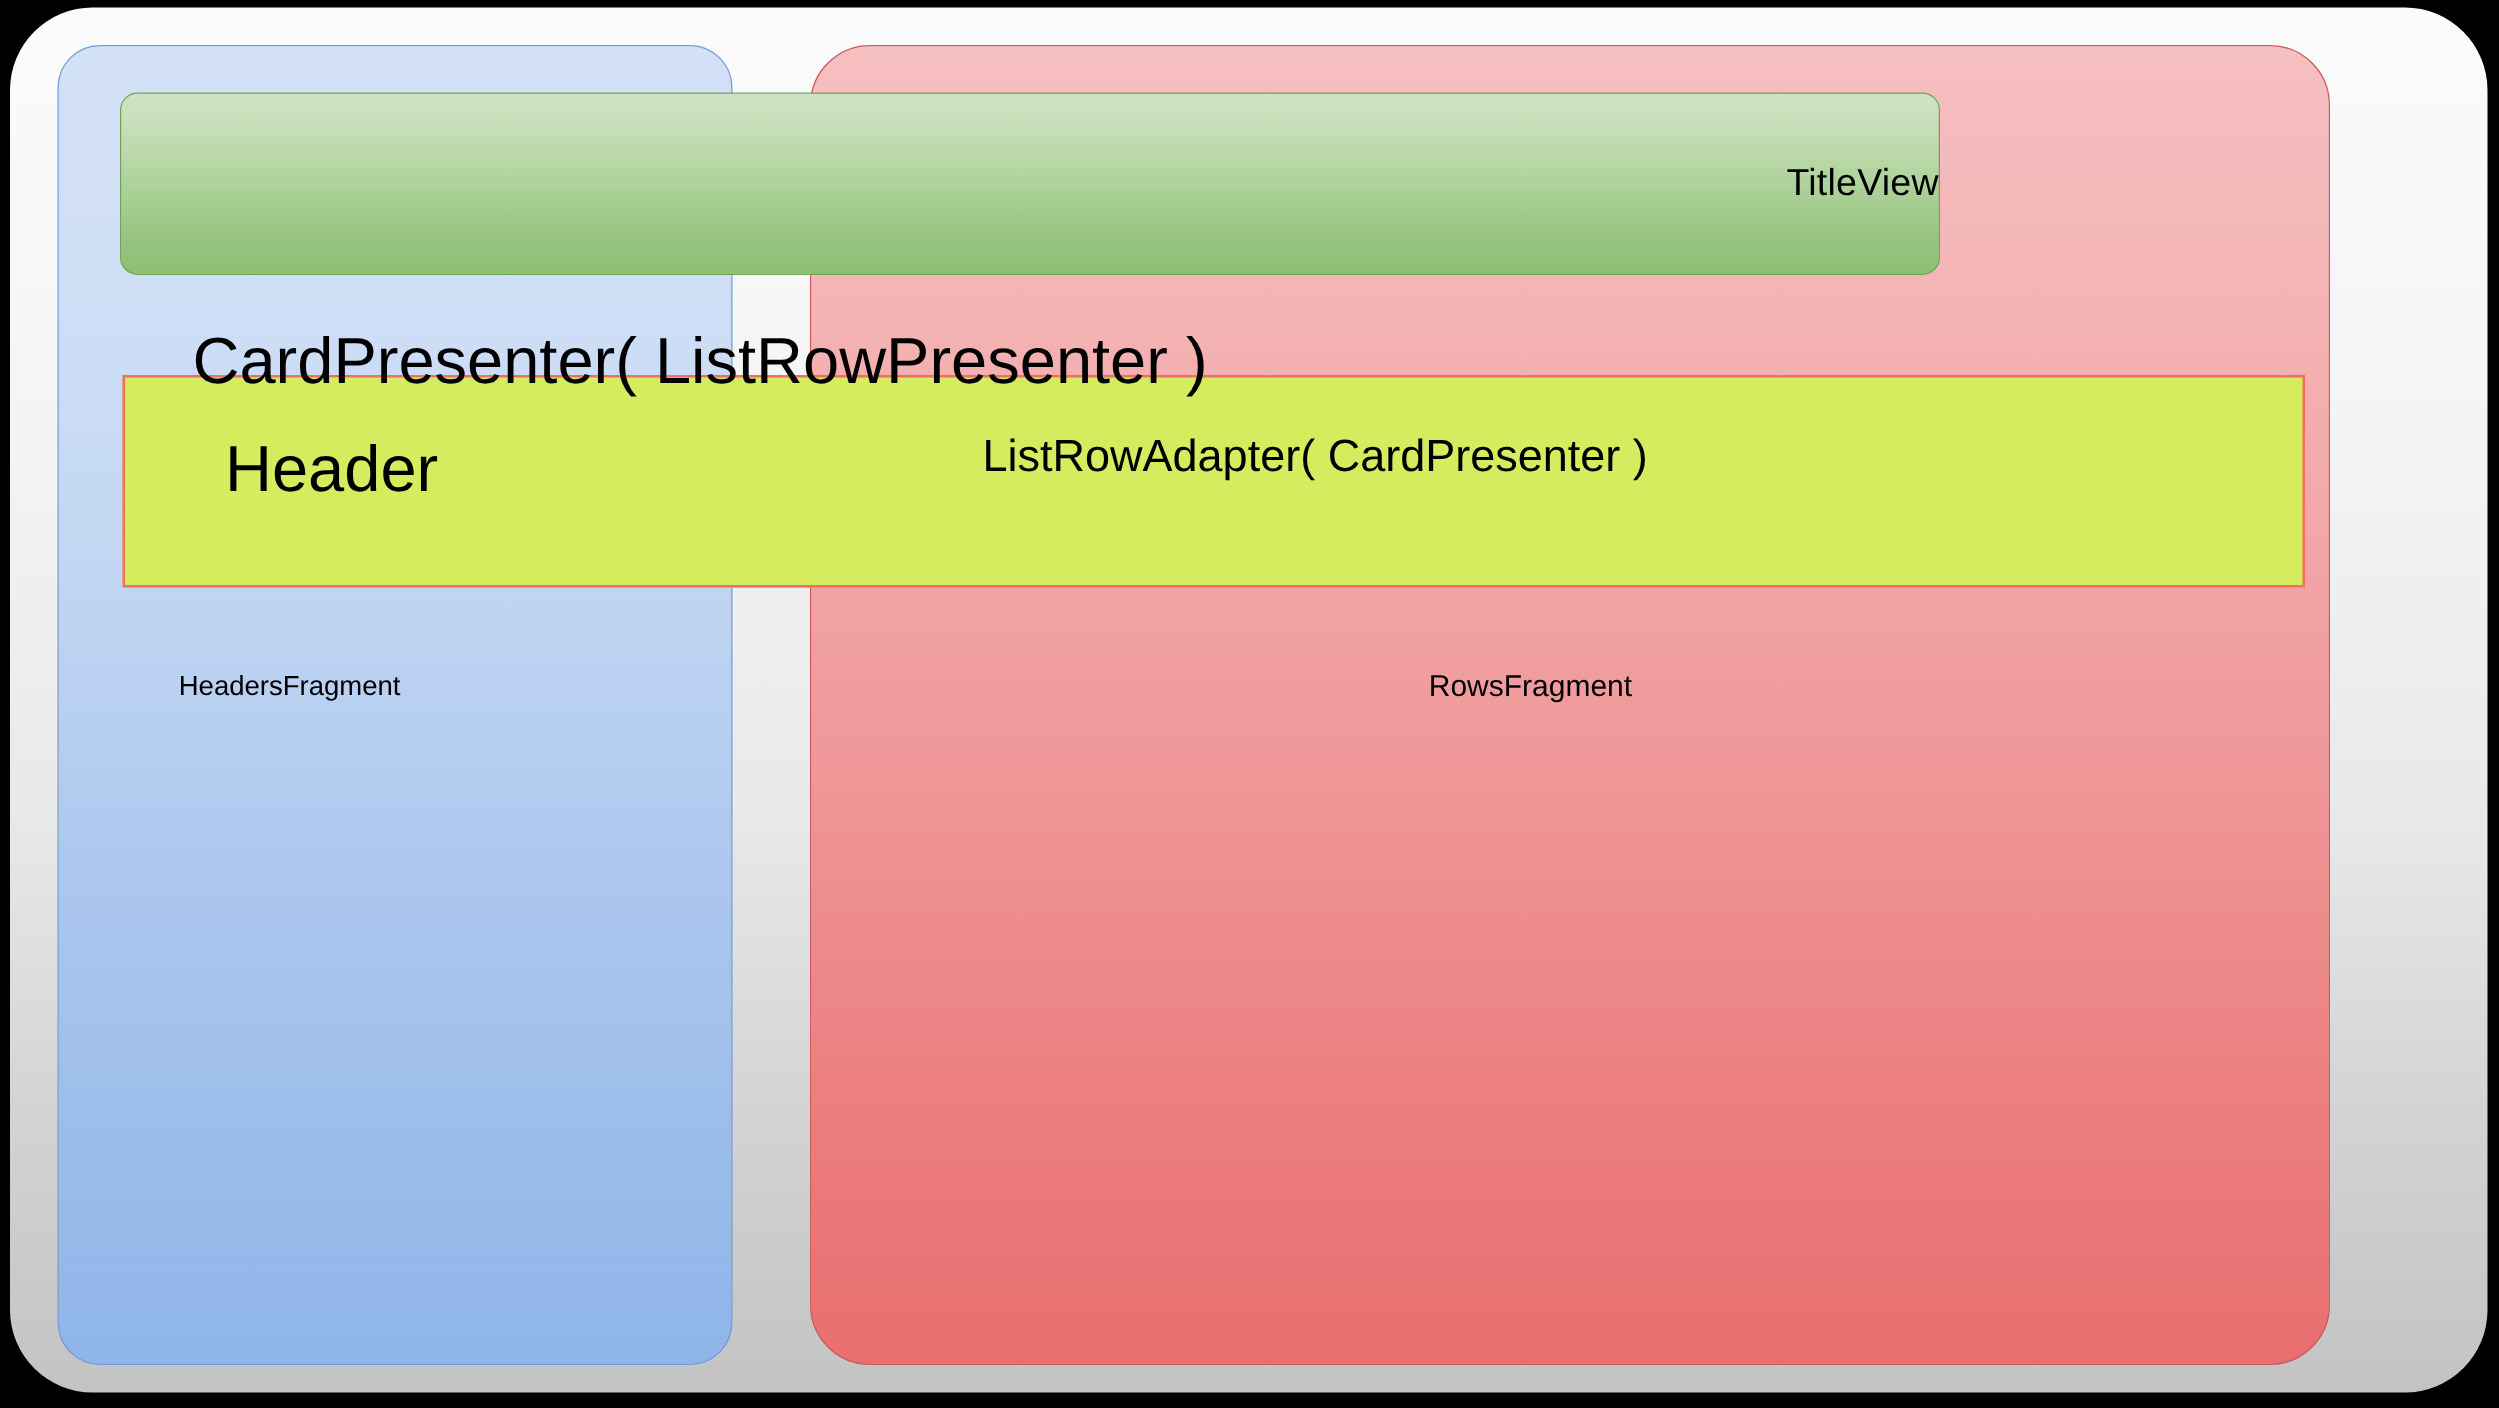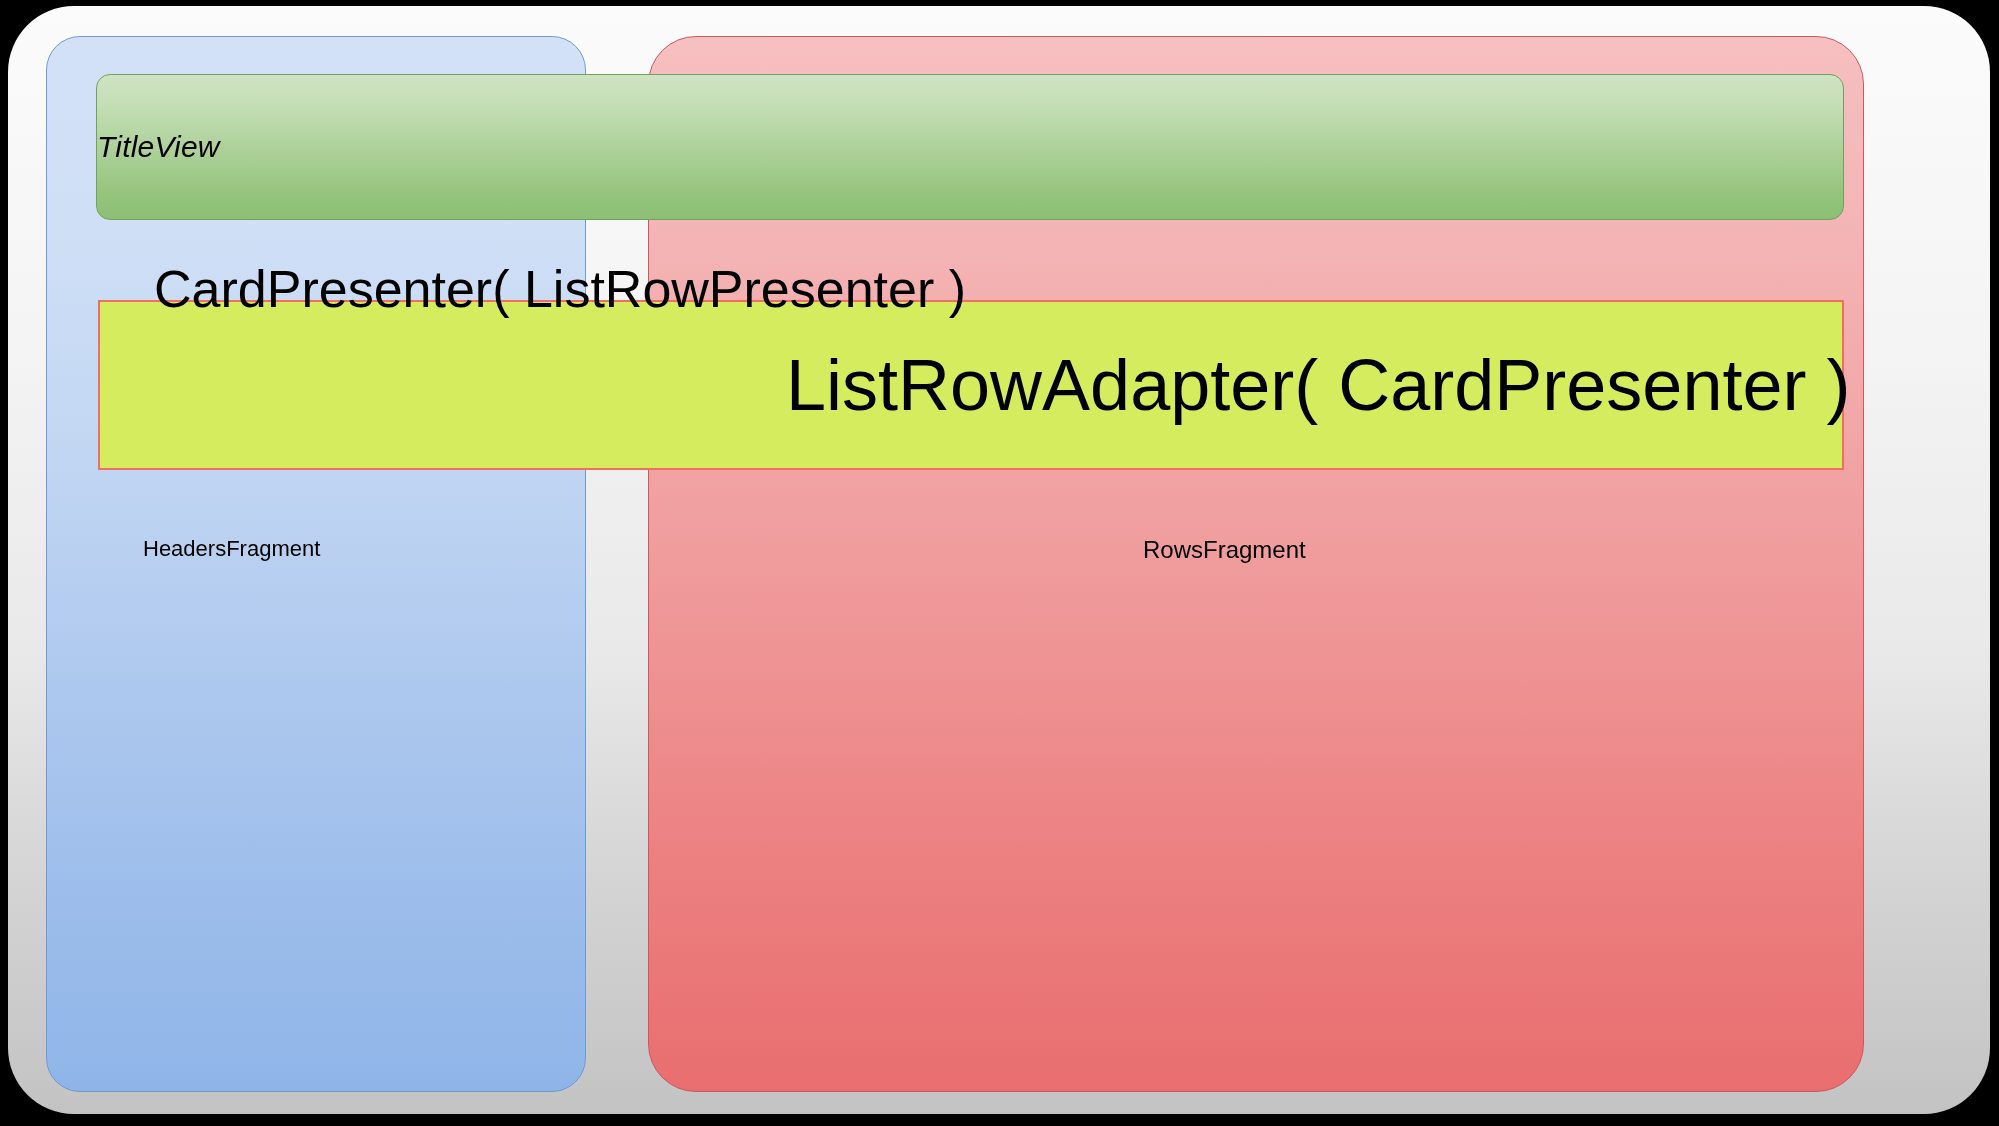--- a/index.html
+++ b/index.html
@@ -70,35 +70,34 @@
         #ec8081 78%,
         #e96e6f 100%);
     border: 1px solid #c9595b;
   }
 
   
   .titleview-bar {
     position: absolute;
     left: 88px;
     top: 68px;
-    width: 1748px;
+    width: 1456px;
     height: 146px;
     border-radius: 14px;
     background: linear-gradient(180deg,
         #cfe3c3 0%,
         #c6dfb8 18%,
         #b6d6a4 40%,
         #a5cd90 62%,
         #95c47e 82%,
         #8cbf74 100%);
     border: 1px solid #6fa35a;
     display: flex;
     align-items: center;
-    justify-content: flex-start;
-    font-style: italic;
+    justify-content: flex-end;
   }
 
   .titleview-label {
     font-size: 30px;
     color: #000000;
     letter-spacing: 0.2px;
   }
 
   
   .yellow-box {
@@ -126,21 +125,21 @@
 
   .label-header {
     left: 172px;
     top: 340px;
     font-size: 52px;
   }
 
   .label-listrowadapter-card {
     left: 778px;
     top: 338px;
-    font-size: 72px;
+    font-size: 36px;
   }
 
   .label-headersfragment {
     left: 135px;
     top: 530px;
     font-size: 22px;
   }
 
   .label-rowsfragment {
     left: 1135px;
@@ -160,20 +159,21 @@
     <div class="rows-panel"></div>
 
     <div class="titleview-bar">
       <span class="titleview-label">TitleView</span>
     </div>
 
     <div class="yellow-box"></div>
 
     <span class="label label-listrowadapter-presenter">CardPresenter( ListRowPresenter )</span>
 
+    <span class="label label-header">Header</span>
 
     <span class="label label-listrowadapter-card">ListRowAdapter( CardPresenter )</span>
 
     <span class="label label-headersfragment">HeadersFragment</span>
 
     <span class="label label-rowsfragment">RowsFragment</span>
 
   </div>
 </div>
 

